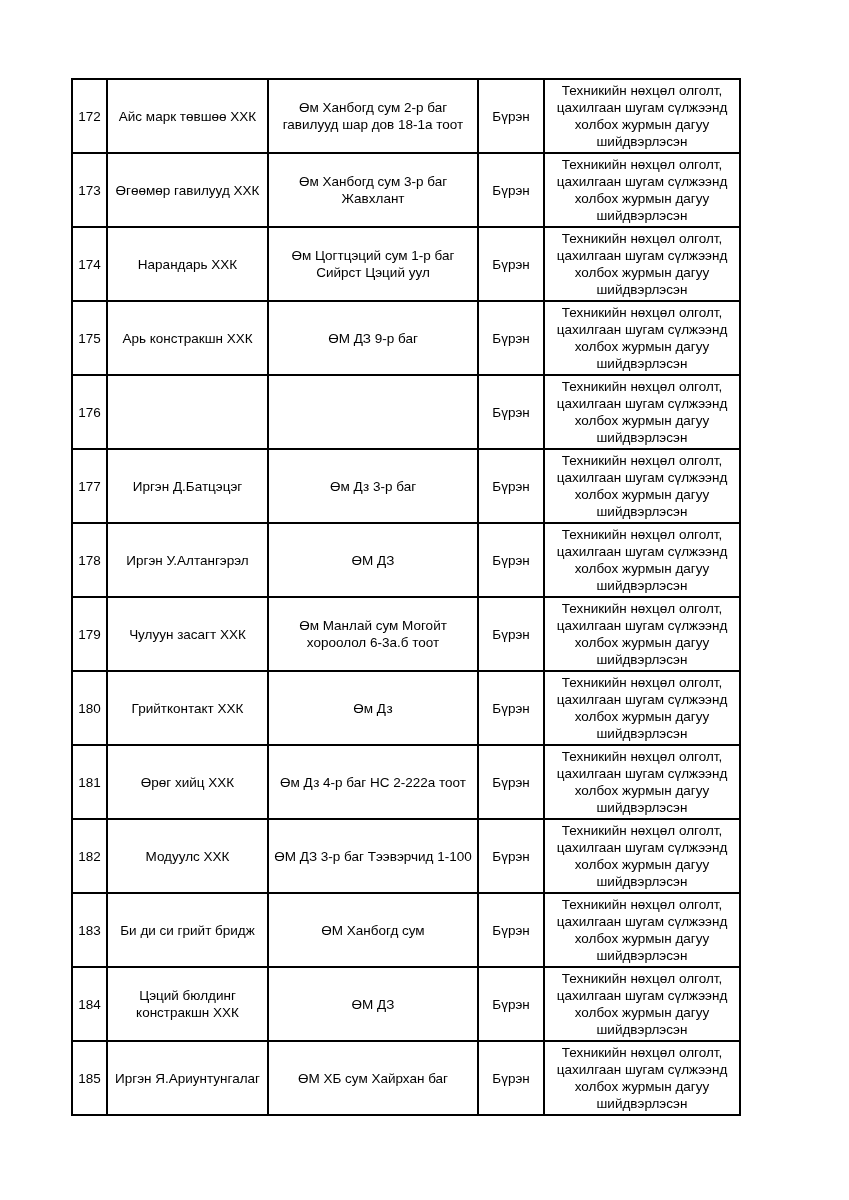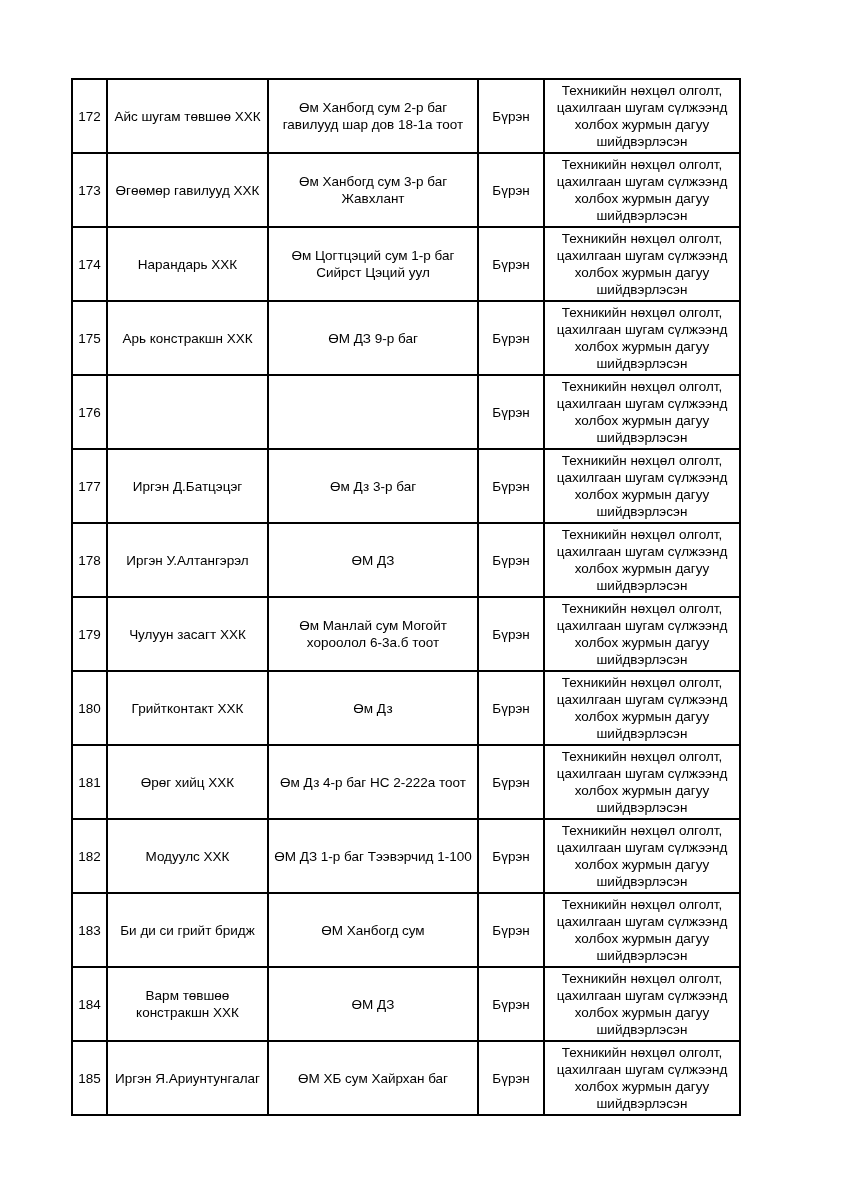--- a/index.html
+++ b/index.html
@@ -45,21 +45,21 @@
     <colgroup>
       <col style="width:35px">
       <col style="width:161px">
       <col style="width:210px">
       <col style="width:66px">
       <col style="width:196px">
     </colgroup>
     <tbody>
         <tr>
     <td class="col-number">172</td>
-    <td class="col-name">Айс шугам төвшөө ХХК</td>
+    <td class="col-name">Айс марк төвшөө ХХК</td>
     <td class="col-address">Өм Ханбогд сум 2-р баг гавилууд шар дов 18-1а тоот</td>
     <td class="col-status">Бүрэн</td>
     <td class="col-note">Техникийн нөхцөл олголт, цахилгаан шугам сүлжээнд холбох журмын дагуу шийдвэрлэсэн</td>
   </tr>
         <tr>
     <td class="col-number">173</td>
     <td class="col-name">Өгөөмөр гавилууд ХХК</td>
     <td class="col-address">Өм Ханбогд сум 3-р баг Жавхлант</td>
     <td class="col-status">Бүрэн</td>
     <td class="col-note">Техникийн нөхцөл олголт, цахилгаан шугам сүлжээнд холбох журмын дагуу шийдвэрлэсэн</td>
@@ -116,34 +116,34 @@
         <tr>
     <td class="col-number">181</td>
     <td class="col-name">Өрөг хийц ХХК</td>
     <td class="col-address">Өм Дз 4-р баг НС 2-222а тоот</td>
     <td class="col-status">Бүрэн</td>
     <td class="col-note">Техникийн нөхцөл олголт, цахилгаан шугам сүлжээнд холбох журмын дагуу шийдвэрлэсэн</td>
   </tr>
         <tr>
     <td class="col-number">182</td>
     <td class="col-name">Модуулс ХХК</td>
-    <td class="col-address">ӨМ ДЗ 1-р баг Тээвэрчид 1-100</td>
+    <td class="col-address">ӨМ ДЗ 3-р баг Тээвэрчид 1-100</td>
     <td class="col-status">Бүрэн</td>
     <td class="col-note">Техникийн нөхцөл олголт, цахилгаан шугам сүлжээнд холбох журмын дагуу шийдвэрлэсэн</td>
   </tr>
         <tr>
     <td class="col-number">183</td>
     <td class="col-name">Би ди си грийт бридж</td>
     <td class="col-address">ӨМ Ханбогд сум</td>
     <td class="col-status">Бүрэн</td>
     <td class="col-note">Техникийн нөхцөл олголт, цахилгаан шугам сүлжээнд холбох журмын дагуу шийдвэрлэсэн</td>
   </tr>
         <tr>
     <td class="col-number">184</td>
-    <td class="col-name">Варм төвшөө констракшн ХХК</td>
+    <td class="col-name">Цэций бюлдинг констракшн ХХК</td>
     <td class="col-address">ӨМ ДЗ</td>
     <td class="col-status">Бүрэн</td>
     <td class="col-note">Техникийн нөхцөл олголт, цахилгаан шугам сүлжээнд холбох журмын дагуу шийдвэрлэсэн</td>
   </tr>
         <tr>
     <td class="col-number">185</td>
     <td class="col-name">Иргэн Я.Ариунтунгалаг</td>
     <td class="col-address">ӨМ ХБ сум Хайрхан баг</td>
     <td class="col-status">Бүрэн</td>
     <td class="col-note">Техникийн нөхцөл олголт, цахилгаан шугам сүлжээнд холбох журмын дагуу шийдвэрлэсэн</td>

